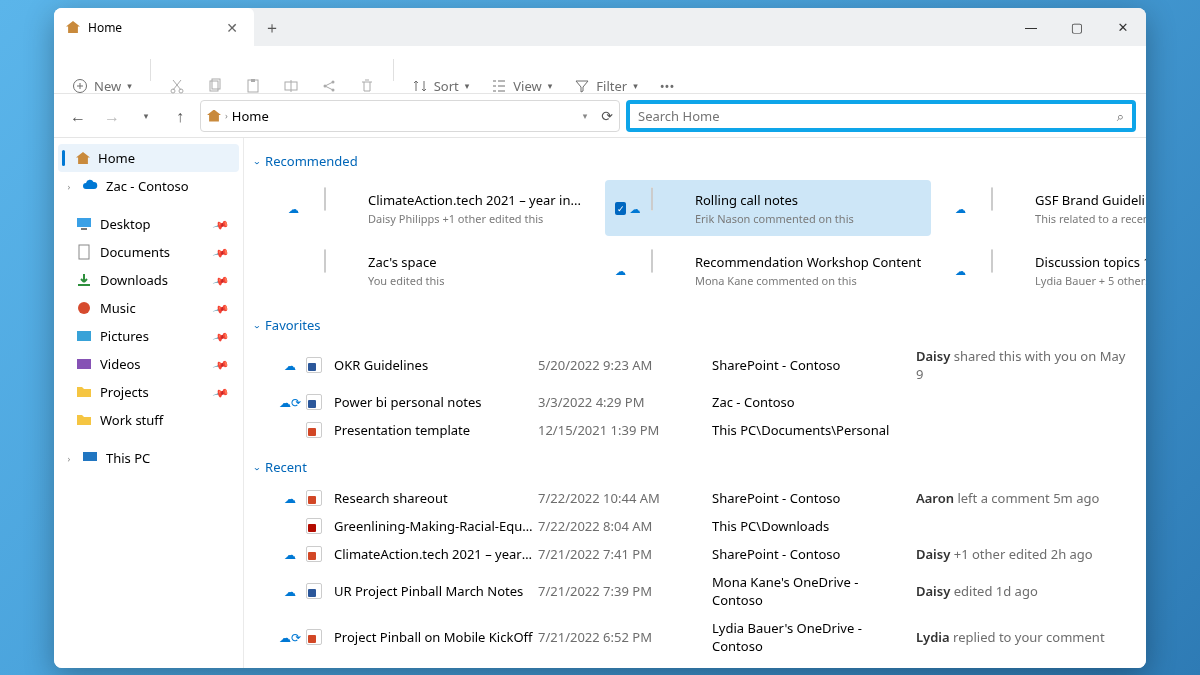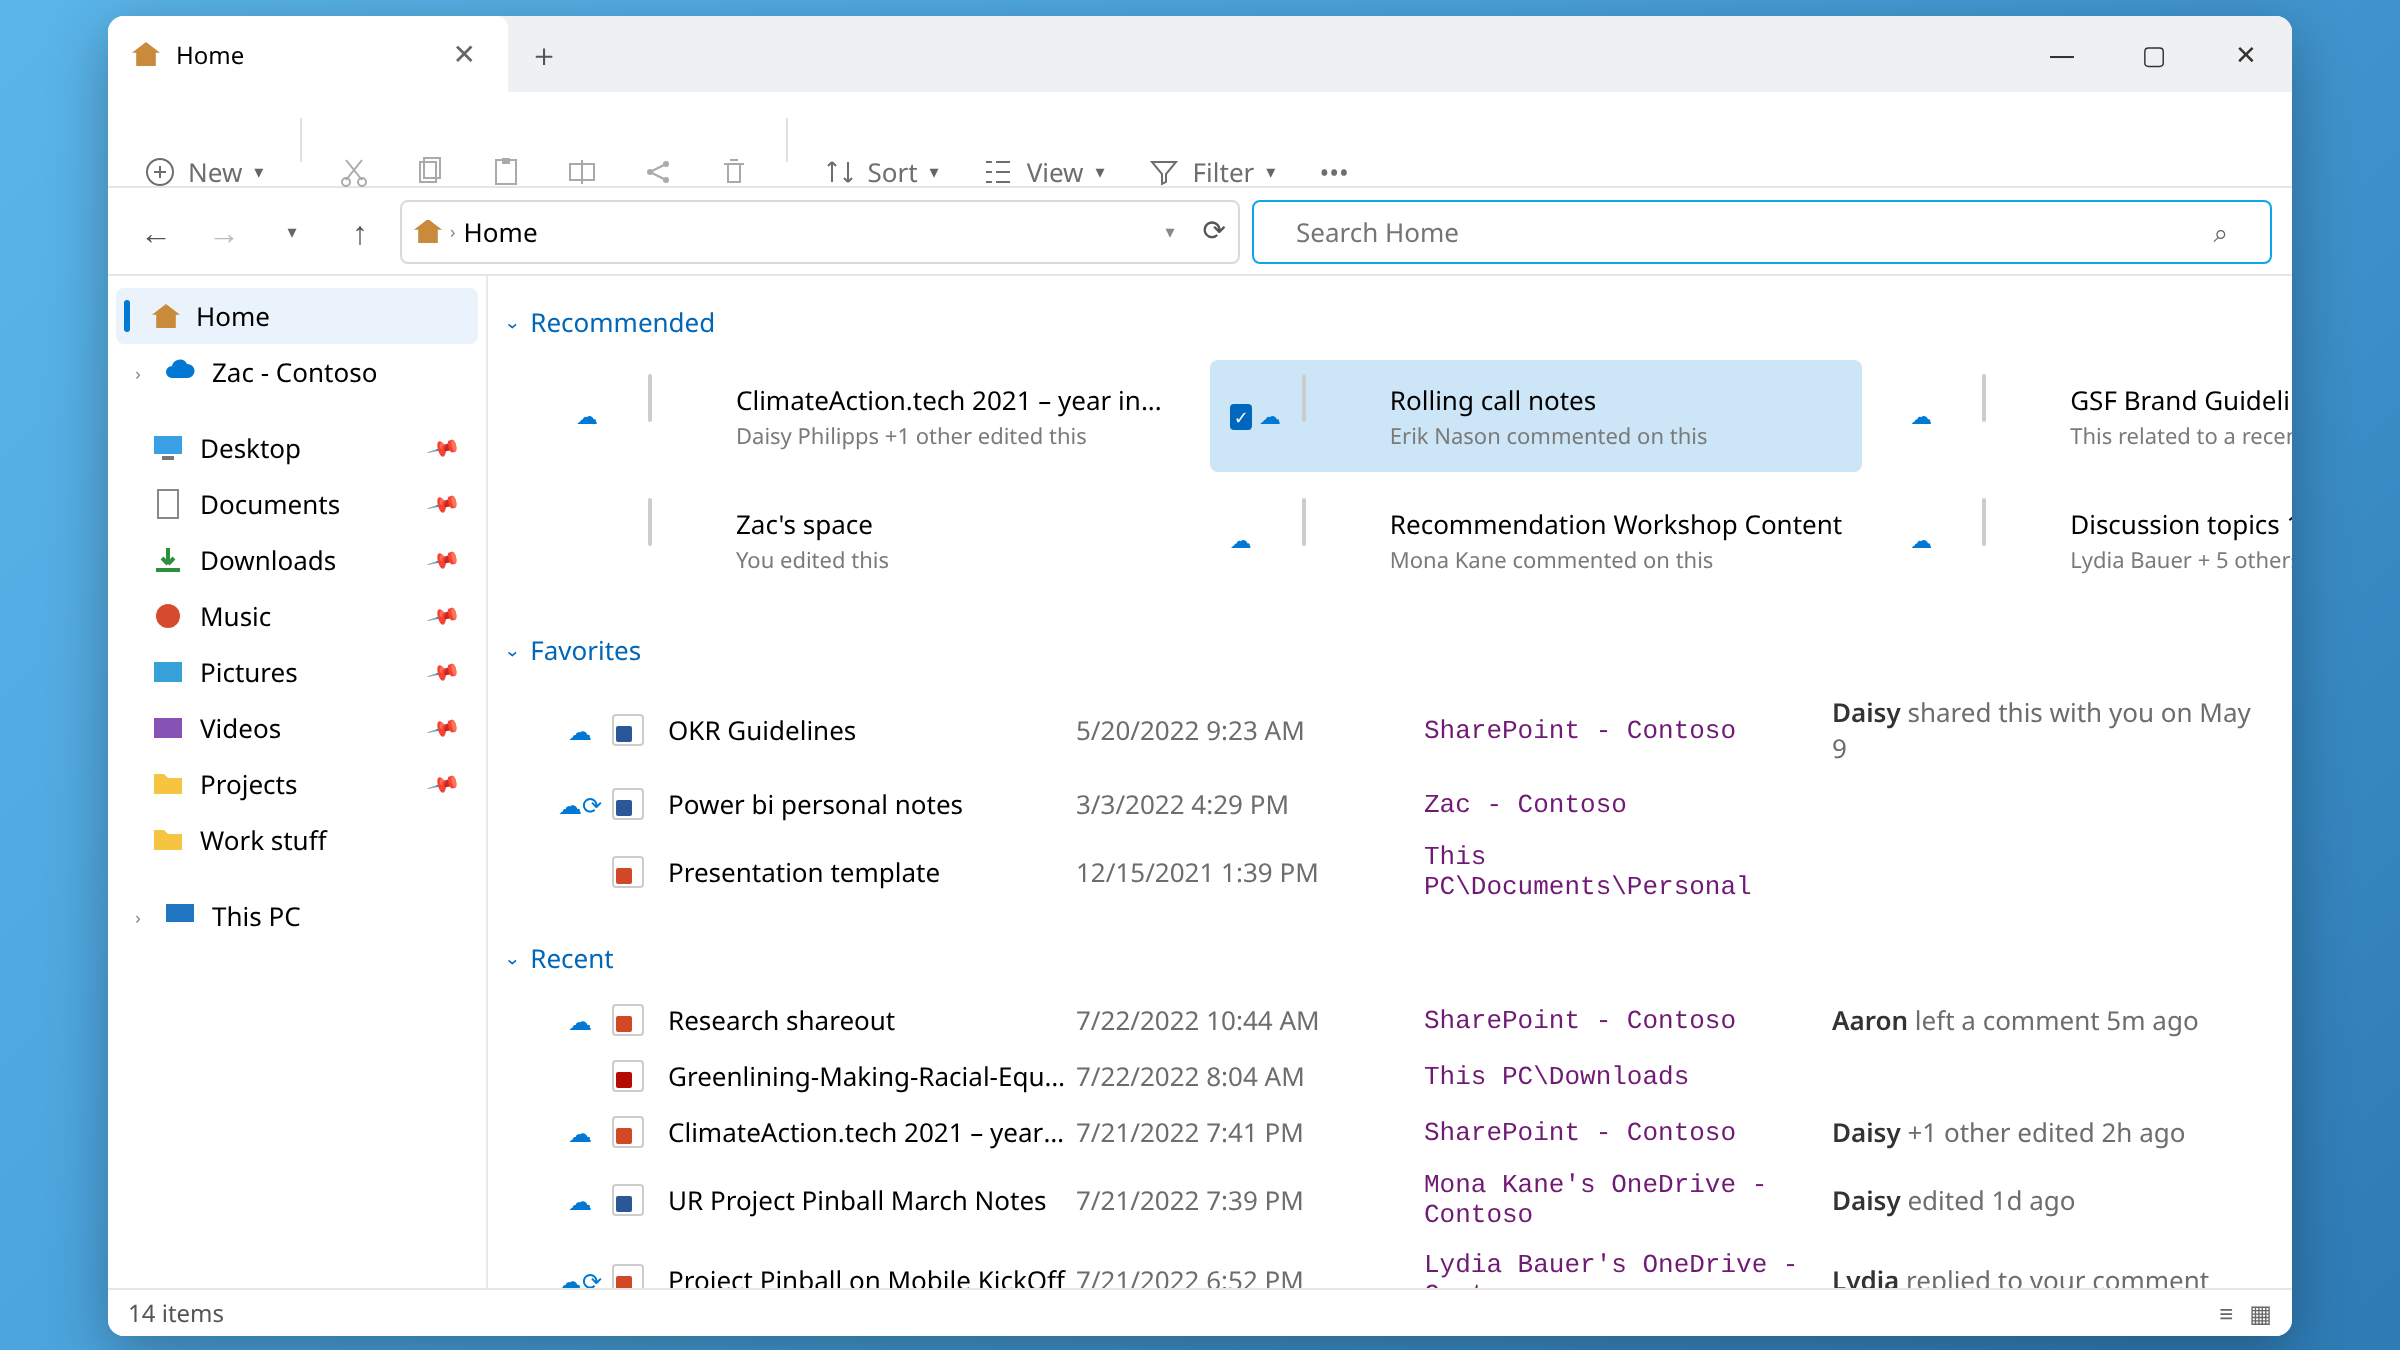--- a/index.html
+++ b/index.html
@@ -21,21 +21,21 @@
 .tbtn { display: flex; align-items: center; gap: 6px; padding: 6px 8px; border-radius: 4px; font-size: 13px; cursor: default; margin-top: 32px; }
 .tbtn svg { width: 16px; height: 16px; }
 .tsep { width: 1px; height: 22px; background: #e0e0e0; margin: 0 4px; }
 .chev { font-size: 9px; color: #666; }
 
 
 .addrbar { height: 44px; background: #fff; display: flex; align-items: center; gap: 6px; padding: 0 10px; border-bottom: 1px solid #e5e5e5; }
 .nav-btn { width: 28px; height: 28px; display: flex; align-items: center; justify-content: center; color: #555; border-radius: 4px; }
 .crumb-box { flex: 1; display: flex; align-items: center; gap: 4px; border: 1px solid #d9d9d9; border-radius: 4px; height: 32px; padding: 0 6px; background: #fff; }
 .crumb-box .chev { color: #888; }
-.search-box { width: 510px; display: flex; align-items: center; border: 1px solid #0ea5e9; border-radius: 4px; height: 32px; padding: 0 21px; background: #fff; font-size: 13px; color: #777; }
+.search-box { width: 510px; display: flex; align-items: center; border: 4px solid #0ea5e9; border-radius: 4px; height: 32px; padding: 0 8px; background: #fff; font-size: 13px; color: #777; }
 .search-box input { border: none; outline: none; flex: 1; font-size: 13px; }
 
 
 .main { flex: 1; display: flex; min-height: 0; }
 .sidebar { width: 190px; background: #fff; border-right: 1px solid #eaeaea; padding: 6px 4px; overflow-y: auto; }
 .side-item { display: flex; align-items: center; gap: 8px; padding: 5px 10px 5px 18px; font-size: 13px; border-radius: 4px; position: relative; }
 .side-item.sel { background: #eaf3fb; }
 .side-item.sel::before { content: ""; position: absolute; left: 4px; top: 6px; bottom: 6px; width: 3px; background: #0078d4; border-radius: 2px; }
 .side-icon { width: 16px; height: 16px; flex-shrink: 0; }
 .pin { margin-left: auto; color: #888; font-size: 11px; transform: rotate(30deg); }
@@ -56,21 +56,21 @@
 .card .fname { font-size: 13px; white-space: nowrap; overflow: hidden; text-overflow: ellipsis; }
 .card .sub { font-size: 11px; color: #7a7a7a; white-space: nowrap; overflow: hidden; text-overflow: ellipsis; }
 
 
 .list { padding: 2px 8px 8px 30px; }
 .row { display: grid; grid-template-columns: 24px 24px 200px 170px 200px 1fr; align-items: center; gap: 4px; font-size: 13px; padding: 5px 0; }
 .row .cloud { color: #0078d4; font-size: 12px; text-align: center; }
 .row .ricon { width: 16px; height: 16px; }
 .row .rname { white-space: nowrap; overflow: hidden; text-overflow: ellipsis; }
 .row .rtime { color: #6d6d6d; }
-.row .rloc { color: #701a75; font-family: Liberation Mono, monospace; }
+.row .rloc { color: #000000; }
 .row .ract { color: #6d6d6d; }
 .row .ract b { color: #333; font-weight: 600; }
 
 
 .statusbar { height: 24px; background: #fff; border-top: 1px solid #e5e5e5; display: flex; align-items: center; padding: 0 10px; font-size: 12px; color: #555; }
 .statusbar .spacer { flex: 1; }
 .view-toggle { display: flex; gap: 8px; color: #666; }
 
 
 .ft { width: 100%; height: 100%; border-radius: 2px; border: 1px solid #ccc; background: #fff; position: relative; }
@@ -420,22 +420,14 @@
             <span class="ricon ft-small ft-s-pp"></span>
             <span class="rname">Project Pinball on Mobile KickOff</span>
             <span class="rtime">7/21/2022 6:52 PM</span>
             <span class="rloc">Lydia Bauer's OneDrive - Contoso</span>
             <span class="ract"><b>Lydia</b> replied to your comment</span>
           </div>
         </div>
     </div>
   </div>
 
-  <div class="statusbar">
-    <span>14 items</span>
-    <span class="spacer"></span>
-    <span class="view-toggle">
-      <span>≡</span>
-      <span>▦</span>
-    </span>
-  </div>
 
 </div>
 
 </body></html>

